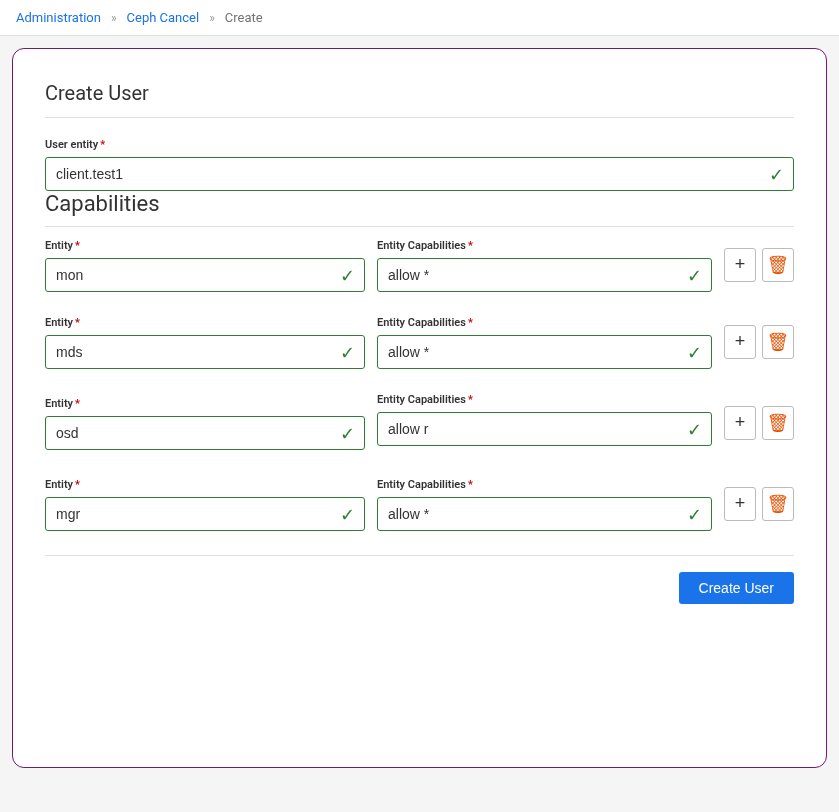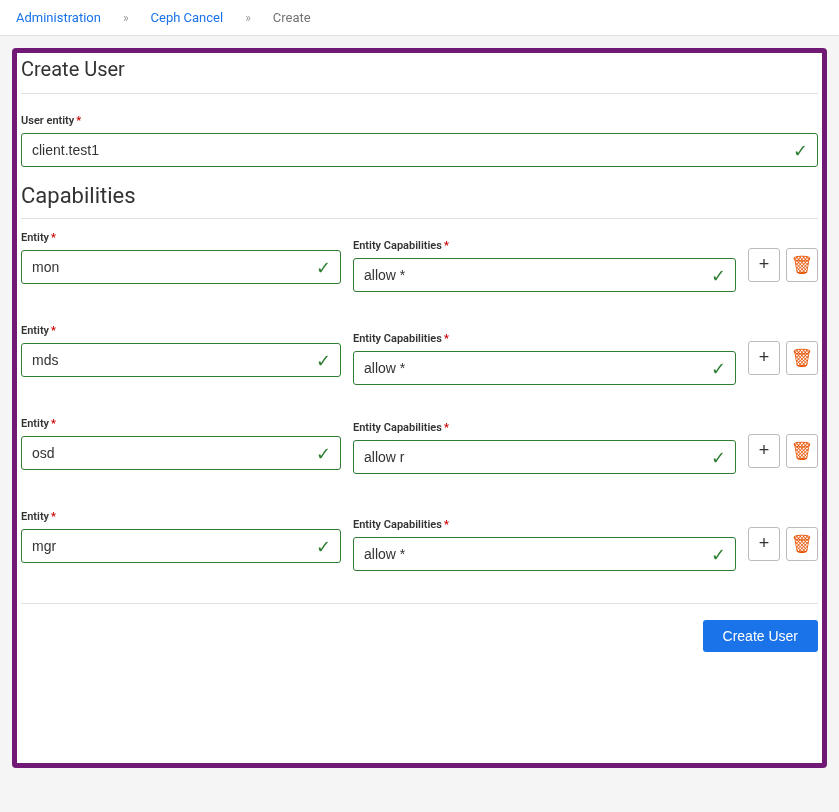--- a/index.html
+++ b/index.html
@@ -9,39 +9,39 @@
       background: #f5f5f5;
       color: #333;
     }
     .breadcrumb {
       padding: 10px 16px;
       font-size: 13px;
       background: #fff;
       border-bottom: 1px solid #e0e0e0;
       display: flex;
       align-items: center;
-      gap: 22px;
+      gap: 10px;
     }
     .breadcrumb a {
       color: #1a73e8;
       text-decoration: none;
     }
     .breadcrumb .separator {
       color: #999;
       font-size: 12px;
     }
     .breadcrumb .current {
       color: #737373;
     }
     .page-container {
-      padding: 4px;
+      padding: 32px;
       background: #fff;
       margin: 12px;
-      border: 5px solid #701a75;
-      border-radius: 4px;
+      border: 1px solid #701a75;
+      border-radius: 12px;
       min-height: 720px;
     }
     .page-title {
       font-size: 20px;
       font-weight: 400;
       color: #333;
       padding-bottom: 12px;
       border-bottom: 1px solid #e0e0e0;
       margin-bottom: 20px;
     }
@@ -50,21 +50,21 @@
       font-weight: 600;
       color: #333;
       margin-bottom: 6px;
     }
     .required-star {
       color: #c00;
       margin-left: 2px;
     }
     .input-wrapper {
       position: relative;
-      margin-bottom: 16px;
+      margin-bottom: 0;
     }
     .input-field {
       width: 100%;
       padding: 8px 36px 8px 10px;
       border: 1.5px solid #2e7d32;
       border-radius: 3px;
       font-size: 14px;
       color: #333;
       outline: none;
     }

